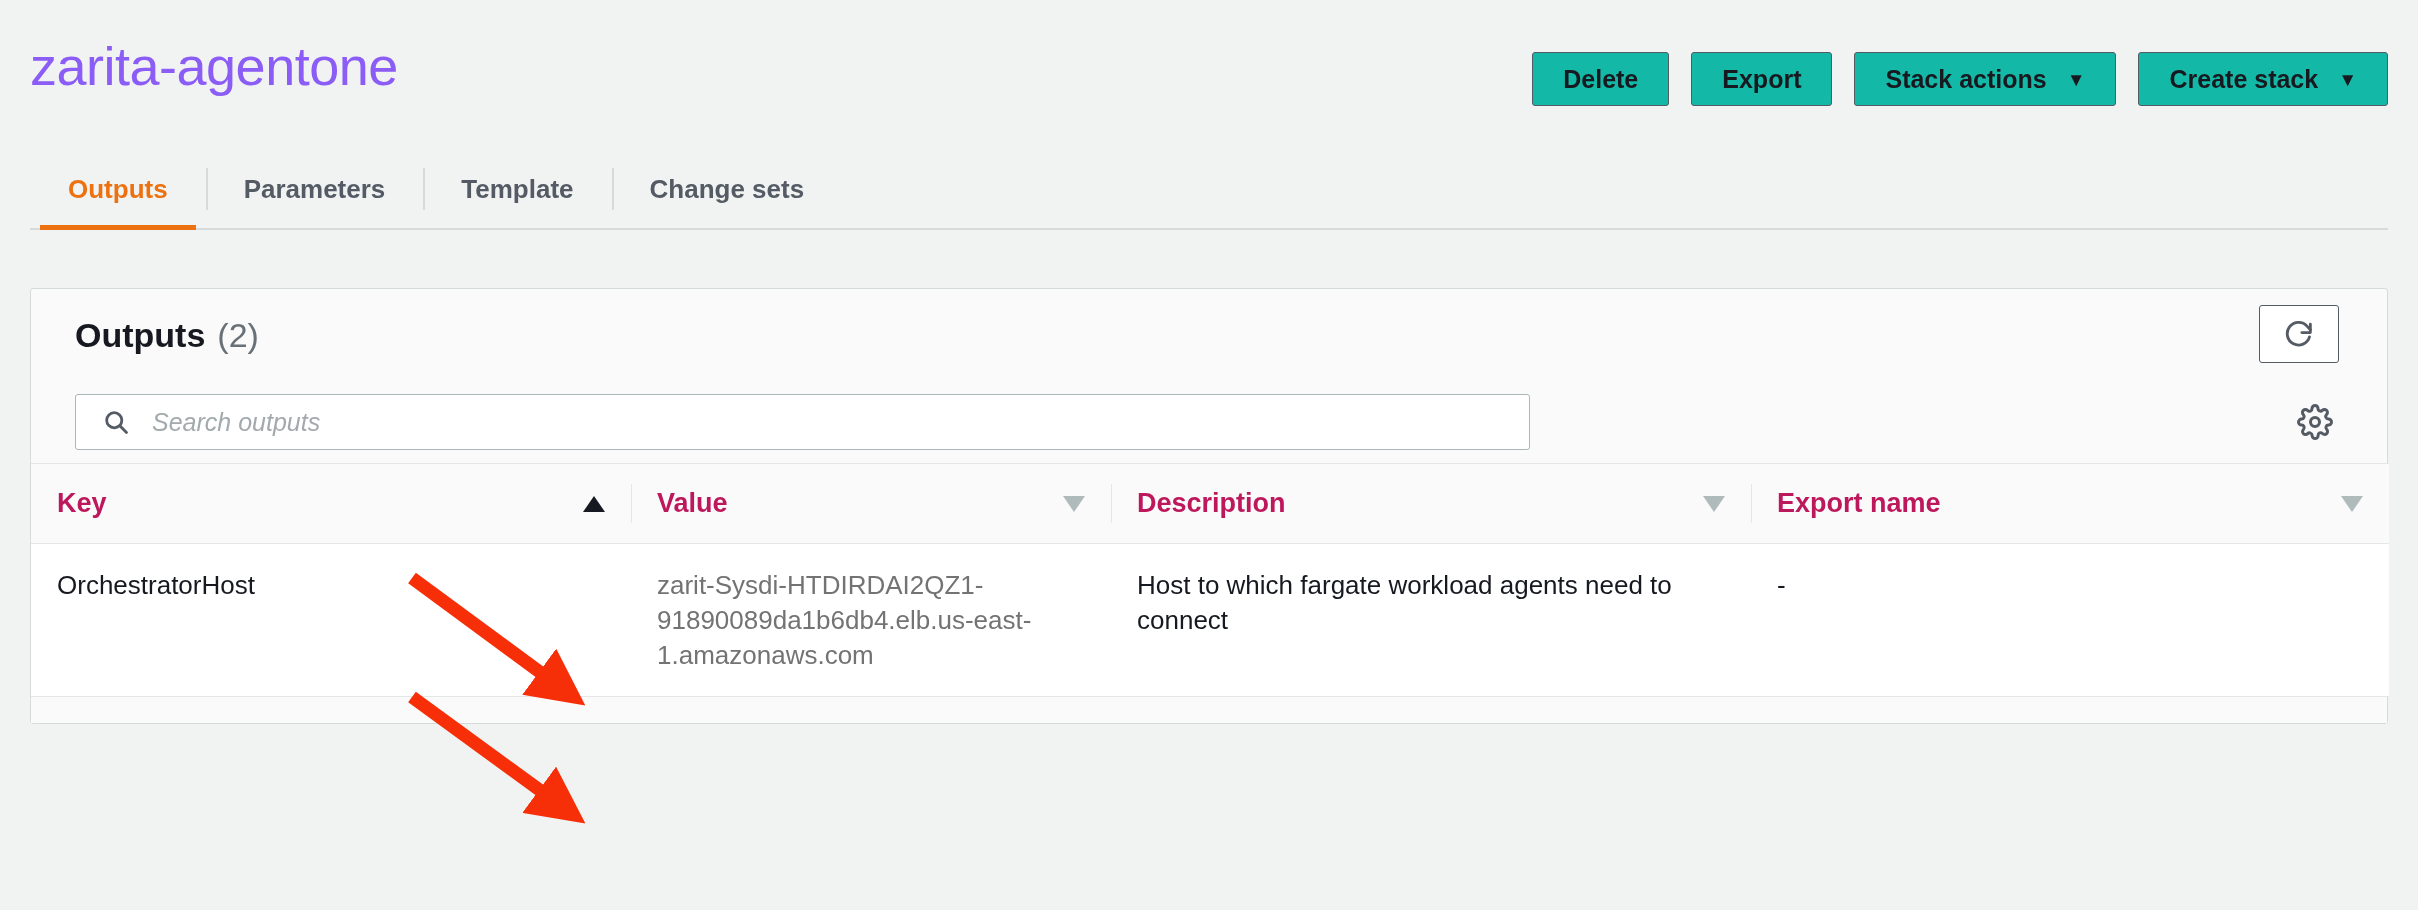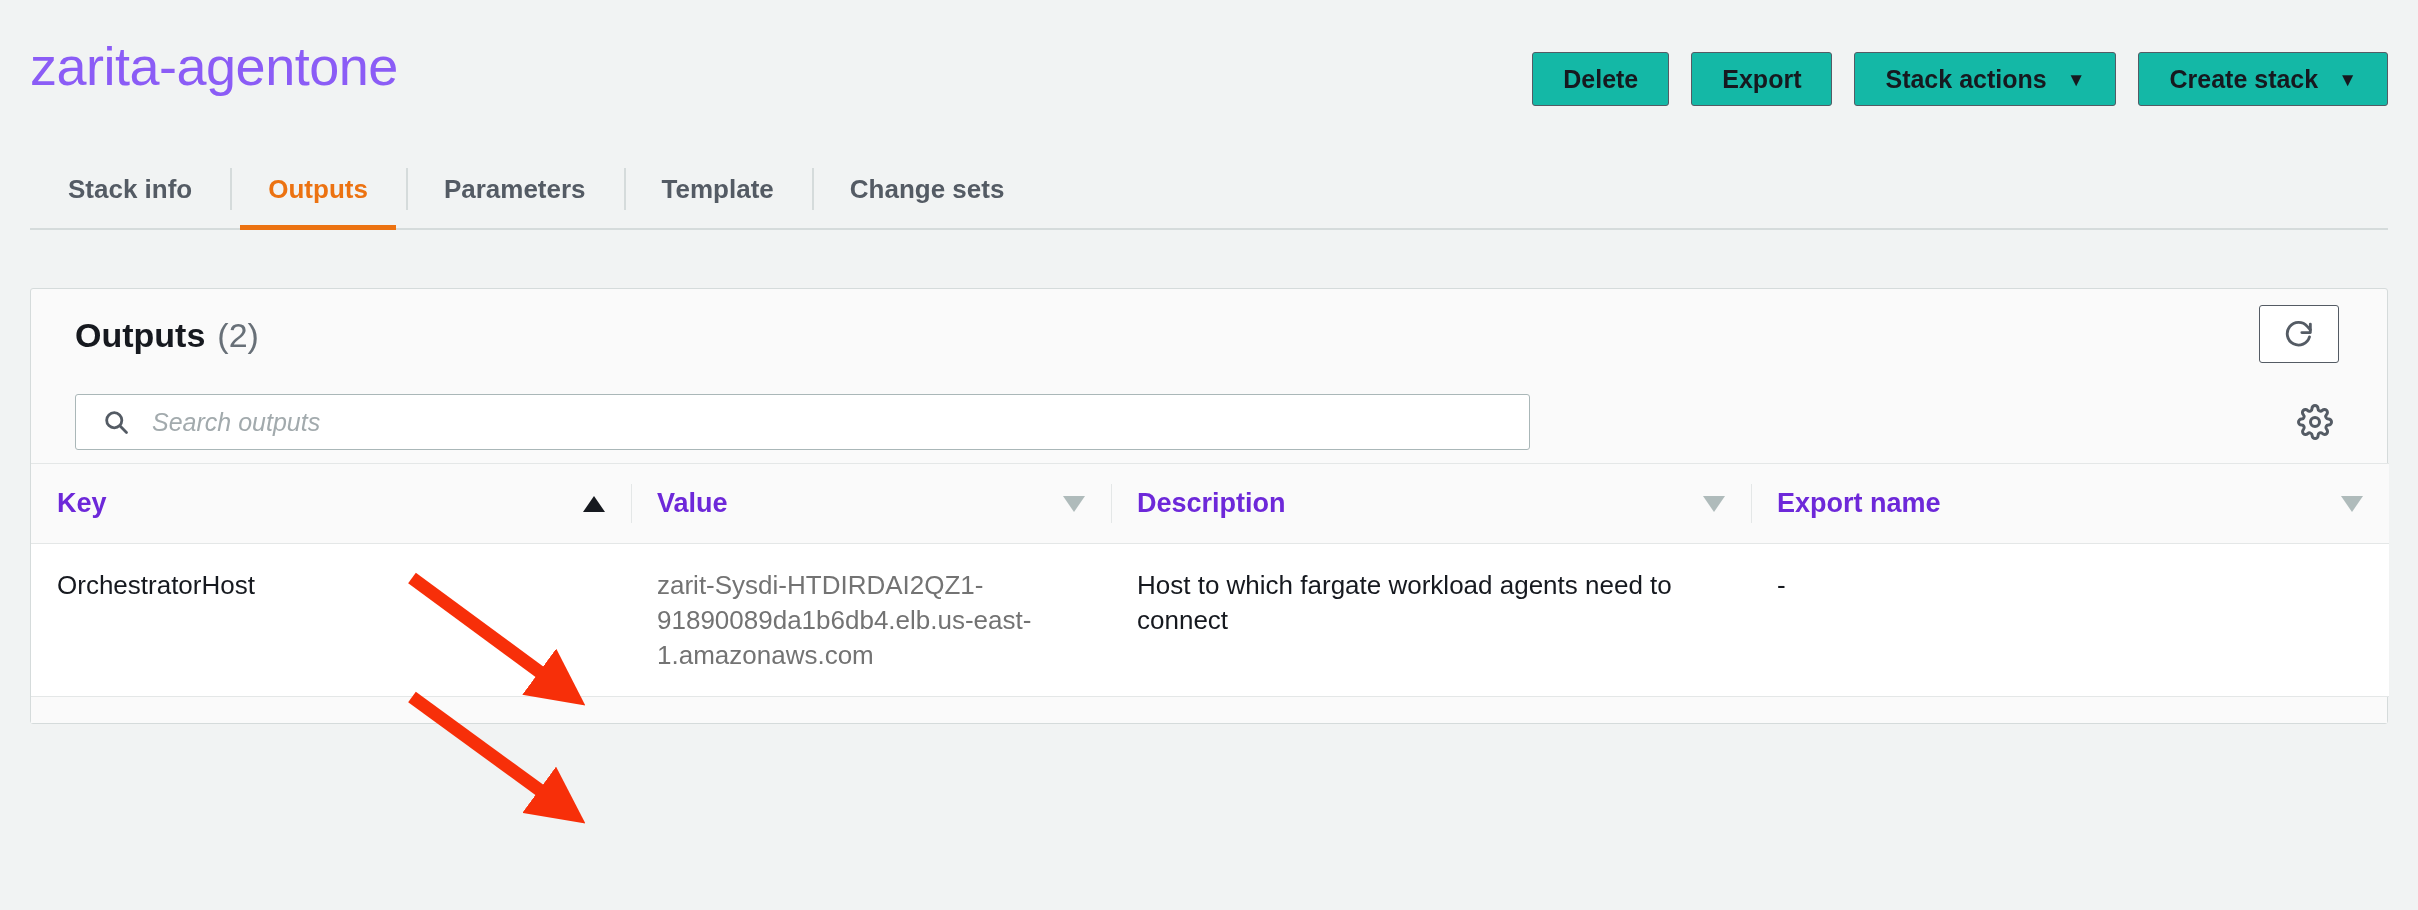--- a/index.html
+++ b/index.html
@@ -179,21 +179,21 @@
   }
   table.outputs thead th {
     background: #fafafa;
     border-top: 1px solid #e4e7e7;
     border-bottom: 1px solid #e4e7e7;
     height: 80px;
     padding: 0 0 0 26px;
     text-align: center;
     font-size: 27px;
     font-weight: 700;
-    color: #6d28d9;
+    color: #be185d;
     position: relative;
     vertical-align: middle;
   }
   table.outputs thead th.sep::before {
     content: "";
     position: absolute;
     left: 0; top: 20px; bottom: 20px;
     width: 1px;
     background: #e4e7e7;
   }
@@ -267,23 +267,20 @@
         <span class="caret">▼</span>
       </button>
       <button class="btn">
         <span>Create stack</span>
         <span class="caret">▼</span>
       </button>
     </div>
   </div>
 
   <div class="tabs">
-    <div class="tab">
-      <span>Stack info</span>
-    </div>
     <div class="tab active">
       <span>Outputs</span>
     </div>
     <div class="tab">
       <span>Parameters</span>
     </div>
     <div class="tab">
       <span>Template</span>
     </div>
     <div class="tab">

